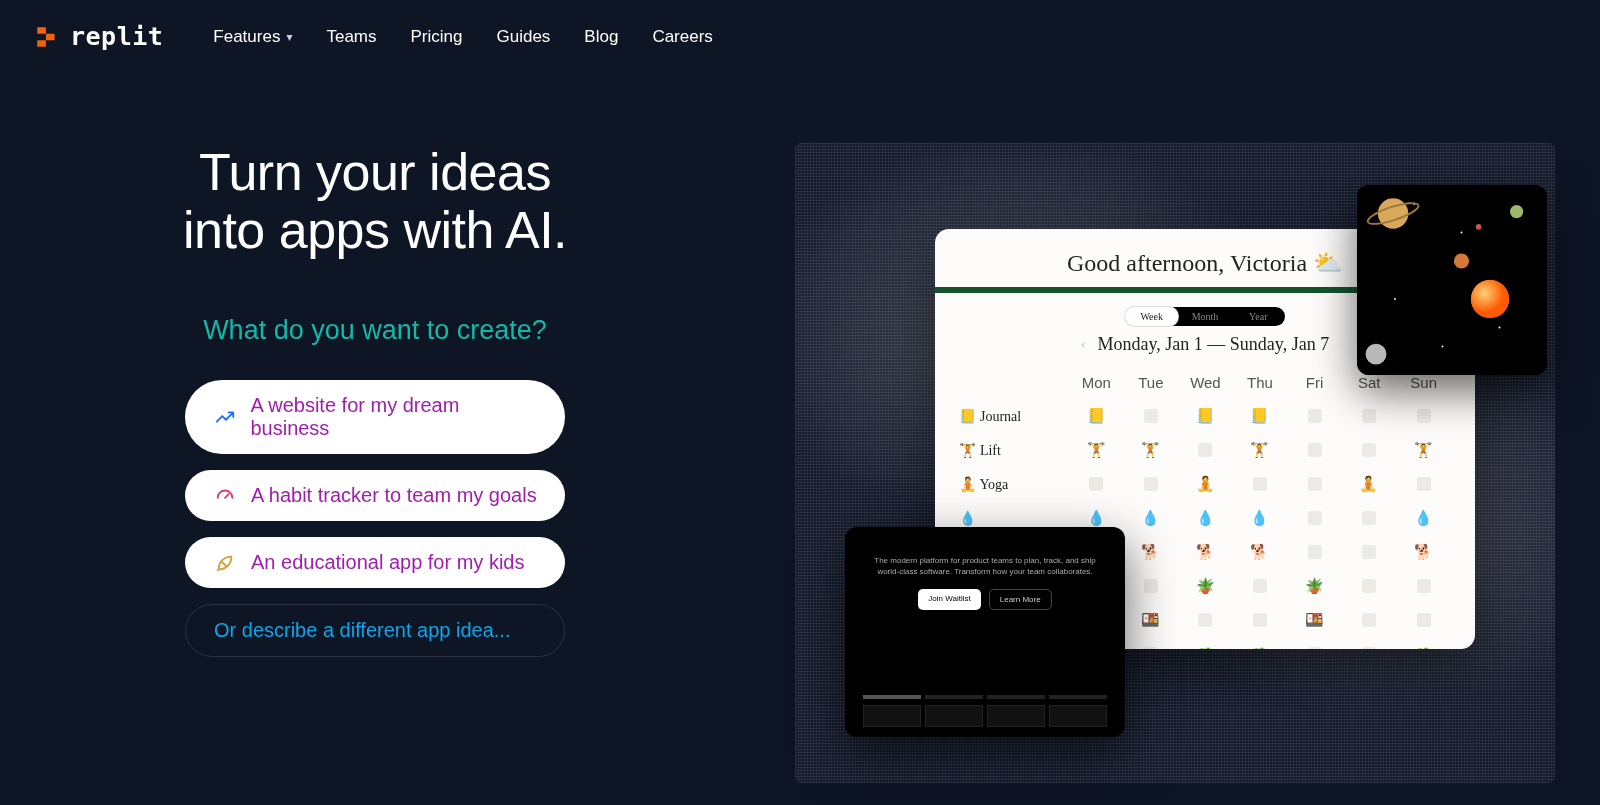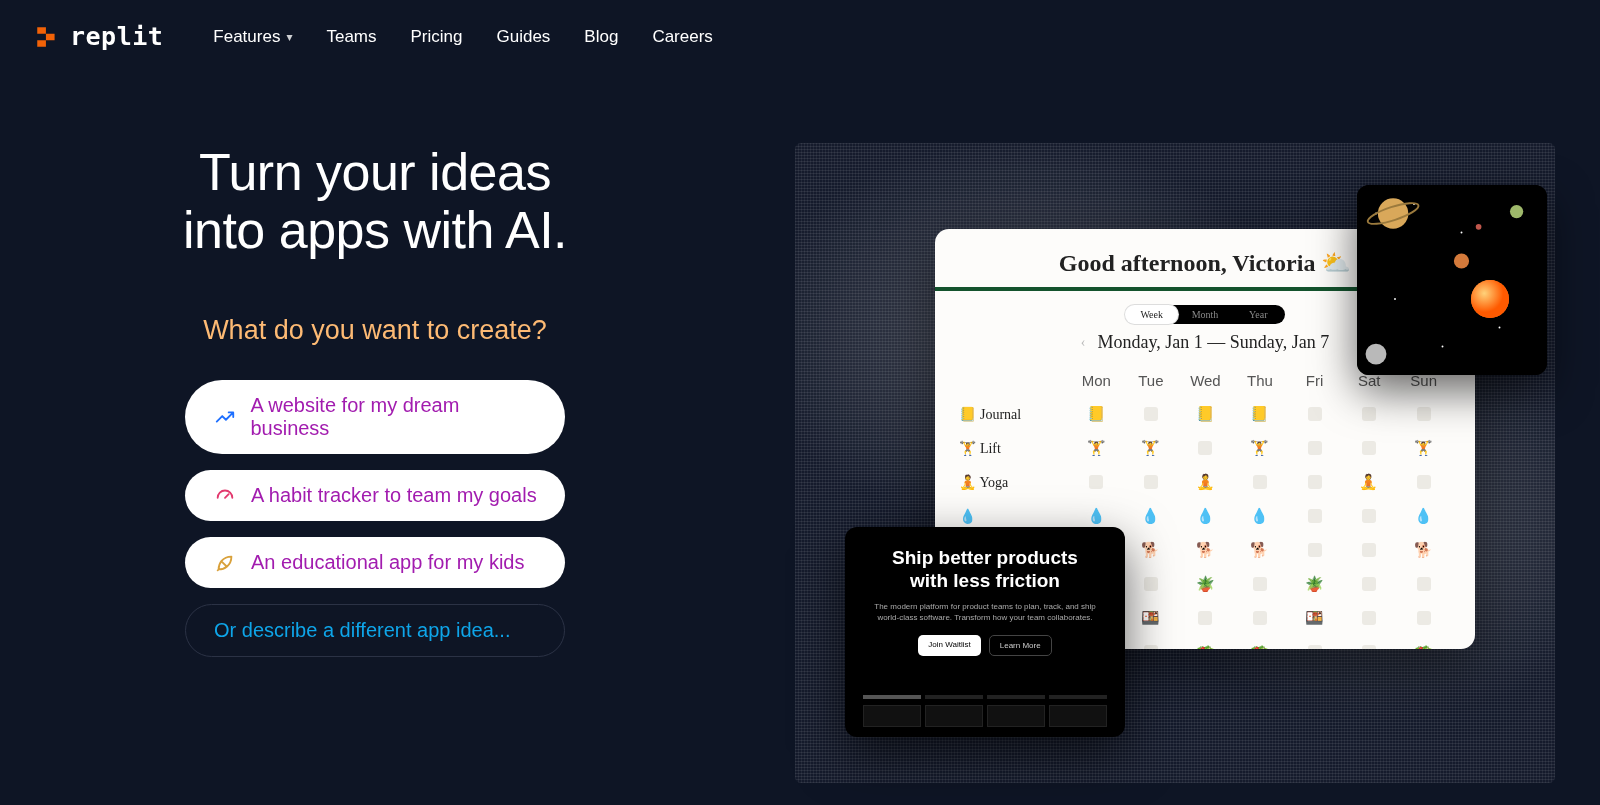--- a/index.html
+++ b/index.html
@@ -36,21 +36,21 @@
     color:#fff;
     cursor:pointer;
   }
 
   
   .hero { display: flex; padding: 70px 0 0 0; }
   .hero-left { width: 750px; display:flex; flex-direction:column; align-items:center; }
   .hero-right { flex:1; display:flex; justify-content:center; }
 
   h1.hero-title { font-size: 52px; font-weight:500; line-height:1.12; text-align:center; letter-spacing:-.5px;}
-  .hero-sub { font-size: 27px; font-weight:400; text-align:left; margin-top:56px; color:#fdba74;}
+  .hero-sub { font-size: 27px; font-weight:400; text-align:left; margin-top:56px; color:#14b8a6;}
 
   .suggestions { margin-top: 34px; display:flex; flex-direction:column; gap:16px; }
   .pill {
     background:#fff;
     color:#a21caf;
     border-radius: 999px;
     padding: 14px 28px;
     font-size: 20px;
     display:flex;
     align-items:center;
@@ -94,21 +94,21 @@
     position:absolute;
     top:86px; left:140px;
     width:540px; height:420px;
     background:#fdfcfa;
     border-radius:14px;
     box-shadow:0 20px 60px rgba(0,0,0,.5);
     color:#222;
     font-family: Georgia, 'Times New Roman', serif;
     overflow:hidden;
   }
-  .tracker-header{ text-align:center; padding:20px 17px 10px; font-size:24px; font-weight:700; border-bottom:4px solid #14532d;}
+  .tracker-header{ text-align:center; padding:20px 17px 10px; font-size:24px; font-weight:400; border-bottom:6px solid #14532d;}
   .segmented { display:flex; gap:0; margin:14px auto 6px; width:160px; background:#000000; border-radius:999px; font-size:10px;}
   .seg-item{ flex:1; text-align:center; padding:4px 0; border-radius:999px; color:#888;}
   .seg-item.active{ background:#fff; color:#222; box-shadow:0 0 0 1px #ddd;}
   .tracker-date{ text-align:center; font-size:18px; margin:8px 0 10px; display:flex; align-items:center; justify-content:center; gap:12px;}
   .tracker-date .arrow{ color:#bbb; font-size:14px; cursor:pointer;}
   .tracker-grid{ padding:0 24px 16px; }
   .tracker-row{ display:grid; grid-template-columns: 110px repeat(7, 1fr); align-items:center; font-size:14px; height:34px;}
   .tracker-row.head{ font-family:-apple-system,sans-serif; font-size:13px; color:#555;}
   .tracker-label{ display:flex; gap:6px; align-items:center;}
   .cell{ display:flex; justify-content:center; font-size:15px;}
@@ -332,24 +332,20 @@
                 <div class="cell">🥗</div>
                 <div class="cell box"></div>
                 <div class="cell box"></div>
                 <div class="cell">🥗</div>
               </div>
             </div>
         </div>
       </div>
 
       <div class="card-product">
-        <h3>
-          <span>Ship better products</span><br>
-          <span>with less friction</span>
-        </h3>
         <p>The modern platform for product teams to plan, track, and ship world-class software. Transform how your team collaborates.</p>
         <div class="btns">
           <div class="btn-light">Join Waitlist</div>
           <div class="btn-ghost">Learn More</div>
         </div>
         <div class="tabs">
             <span class="on"></span>
             <span></span>
             <span></span>
             <span></span>

